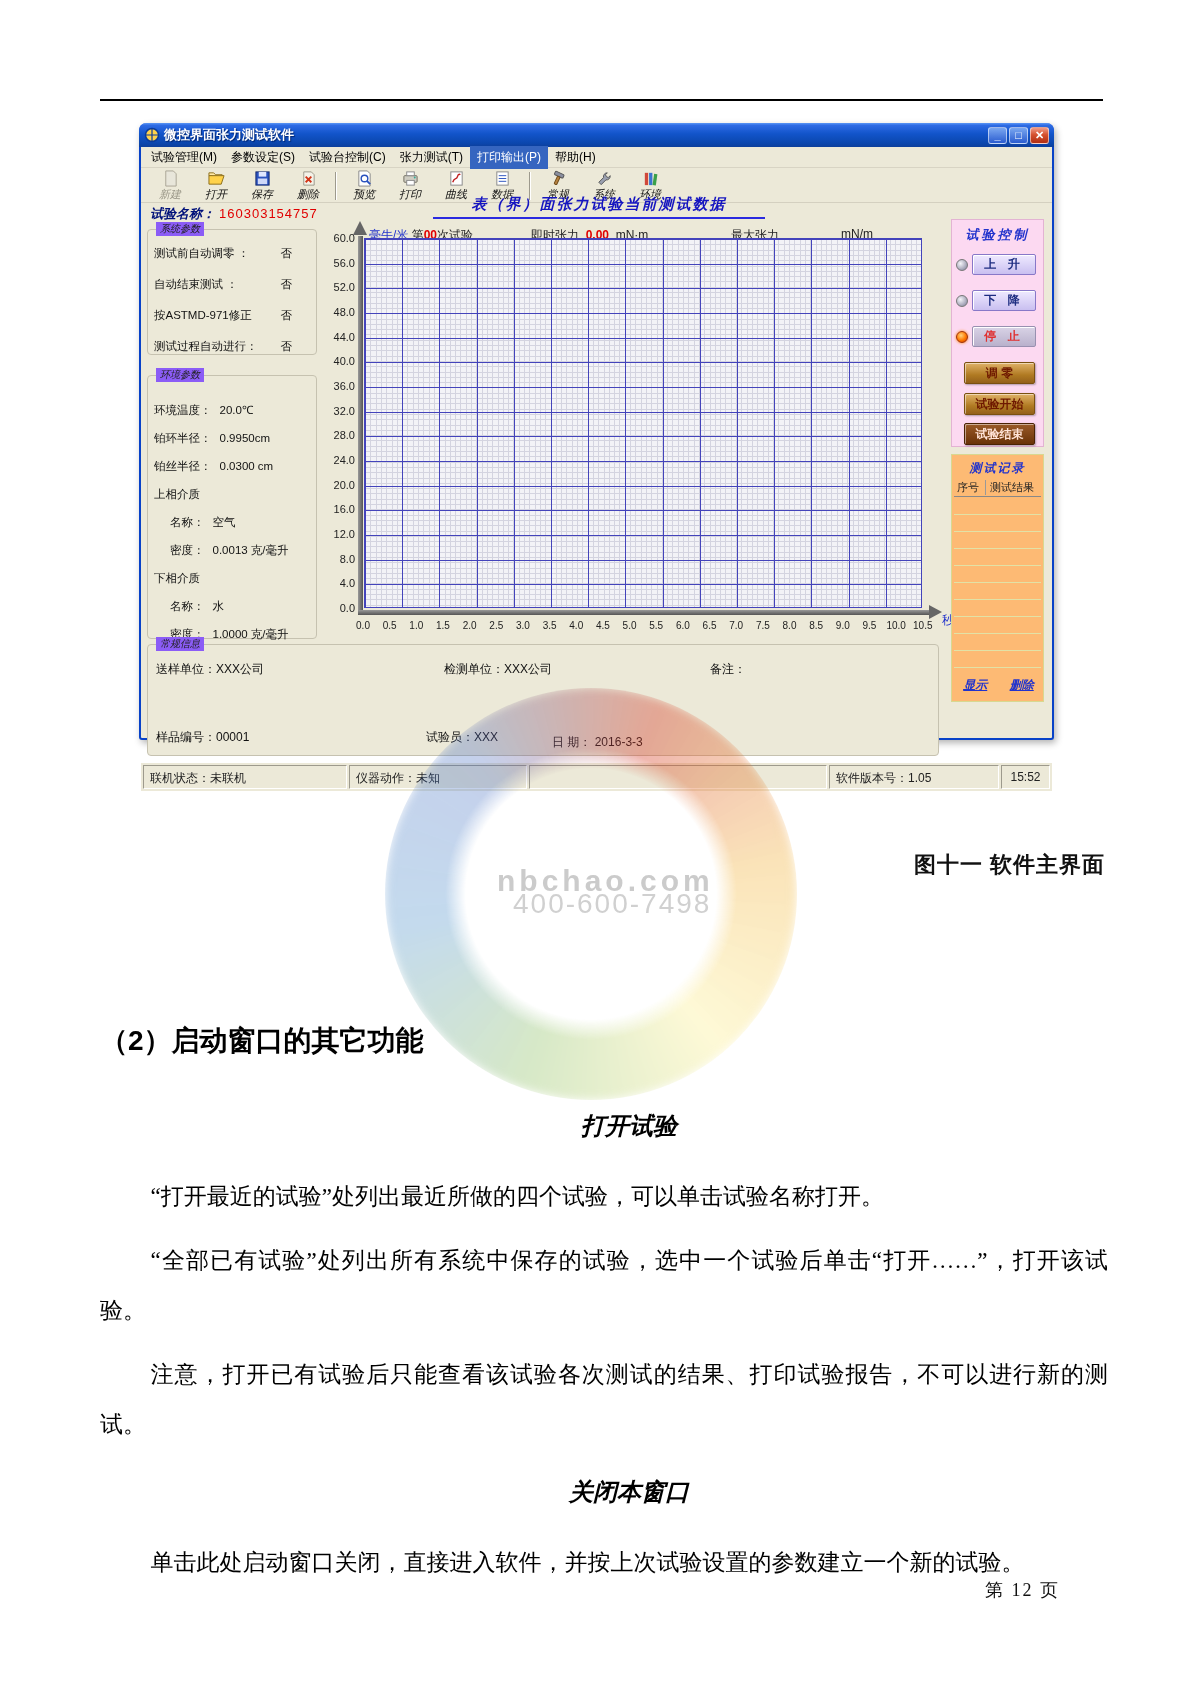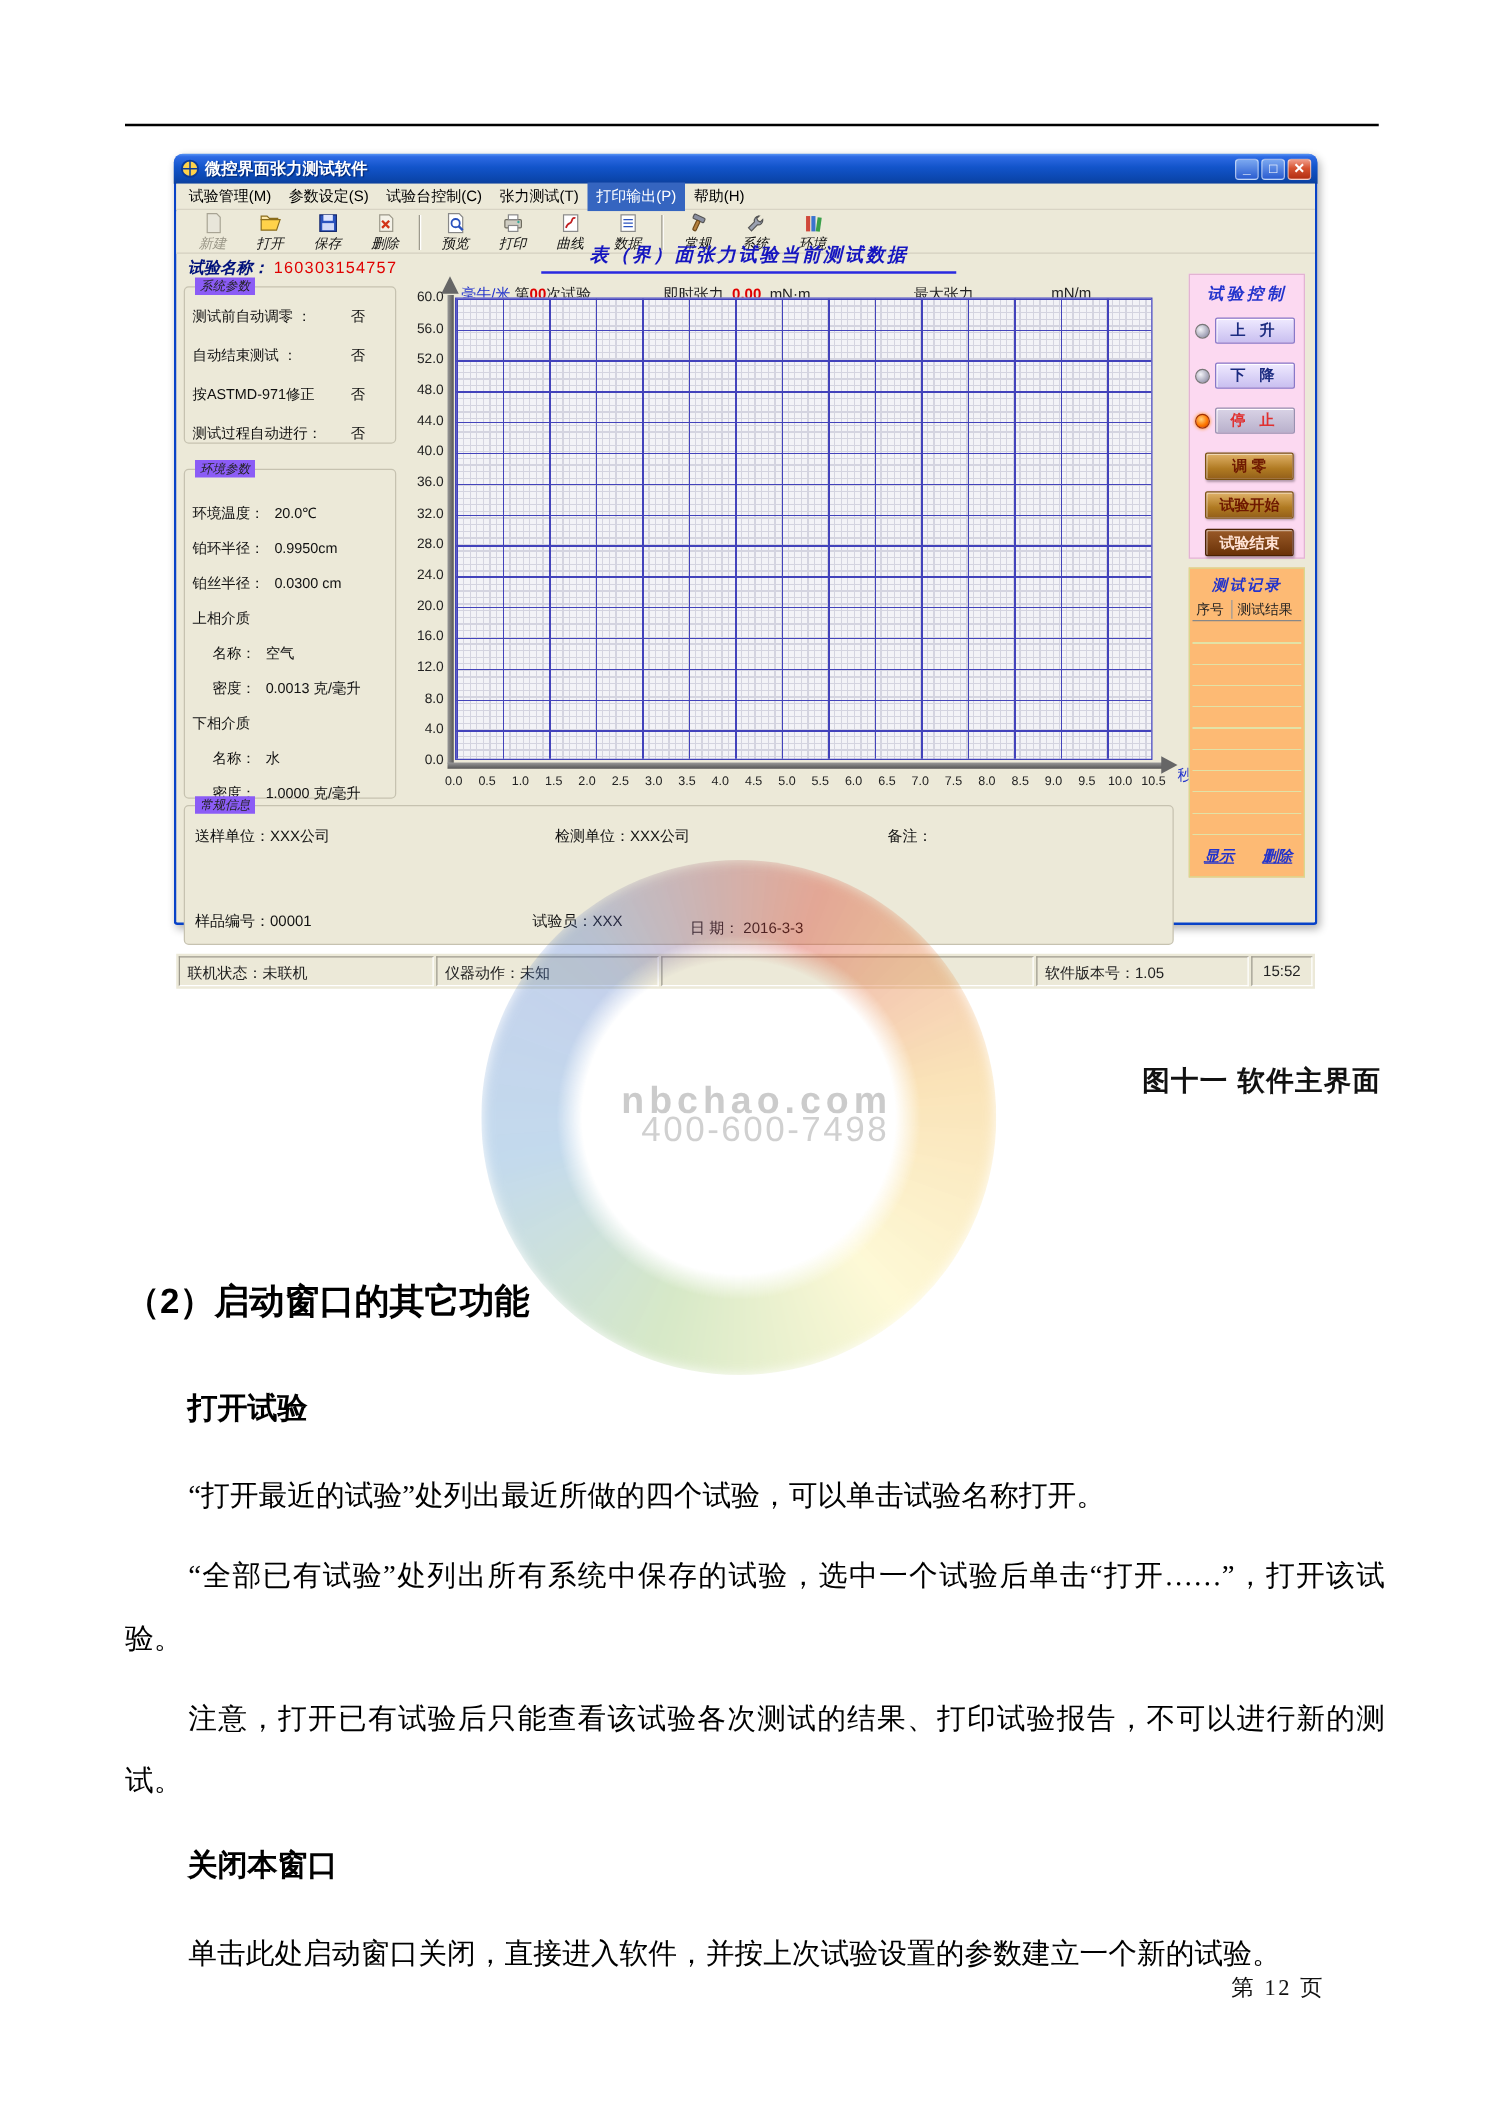--- a/index.html
+++ b/index.html
@@ -143,21 +143,21 @@
   .wm-domain { position:absolute; left:497px; top:864px; z-index:4; font-size:30px; font-weight:bold;
                color:rgba(140,140,140,.45); letter-spacing:4px; pointer-events:none; }
   .wm-phone { position:absolute; left:513px; top:888px; z-index:4; font-size:28px;
               color:rgba(150,150,150,.45); letter-spacing:2px; pointer-events:none; }
 
   
   .caption { position:absolute; left:0; top:850px; width:1105px; text-align:right; z-index:5;
              font-size:22px; font-weight:bold; color:#111; letter-spacing:1px; }
   .docbody { position:absolute; left:100px; top:1022px; width:1008px; z-index:5;
              font-family:"Liberation Serif", serif; color:#000; }
-  .subhead { font-size:24px; font-weight:bold; margin-left:50px; margin-bottom:30px; }
+  .subhead { font-size:24px; font-weight:bold; font-style:italic; margin-left:50px; margin-bottom:30px;text-align:center; }
   .para { font-size:23px; line-height:50px; text-indent:2.2em; margin-bottom:14px; text-align:justify; }
   .subhead2-gap { margin-top:26px; }
   .pagenum { position:absolute; left:985px; top:1578px; font-size:18px; z-index:5;
              font-family:"Liberation Serif", serif; color:#111; letter-spacing:2px; }
 </style>
 </head>
 <body>
 
 <div id="page">
 

